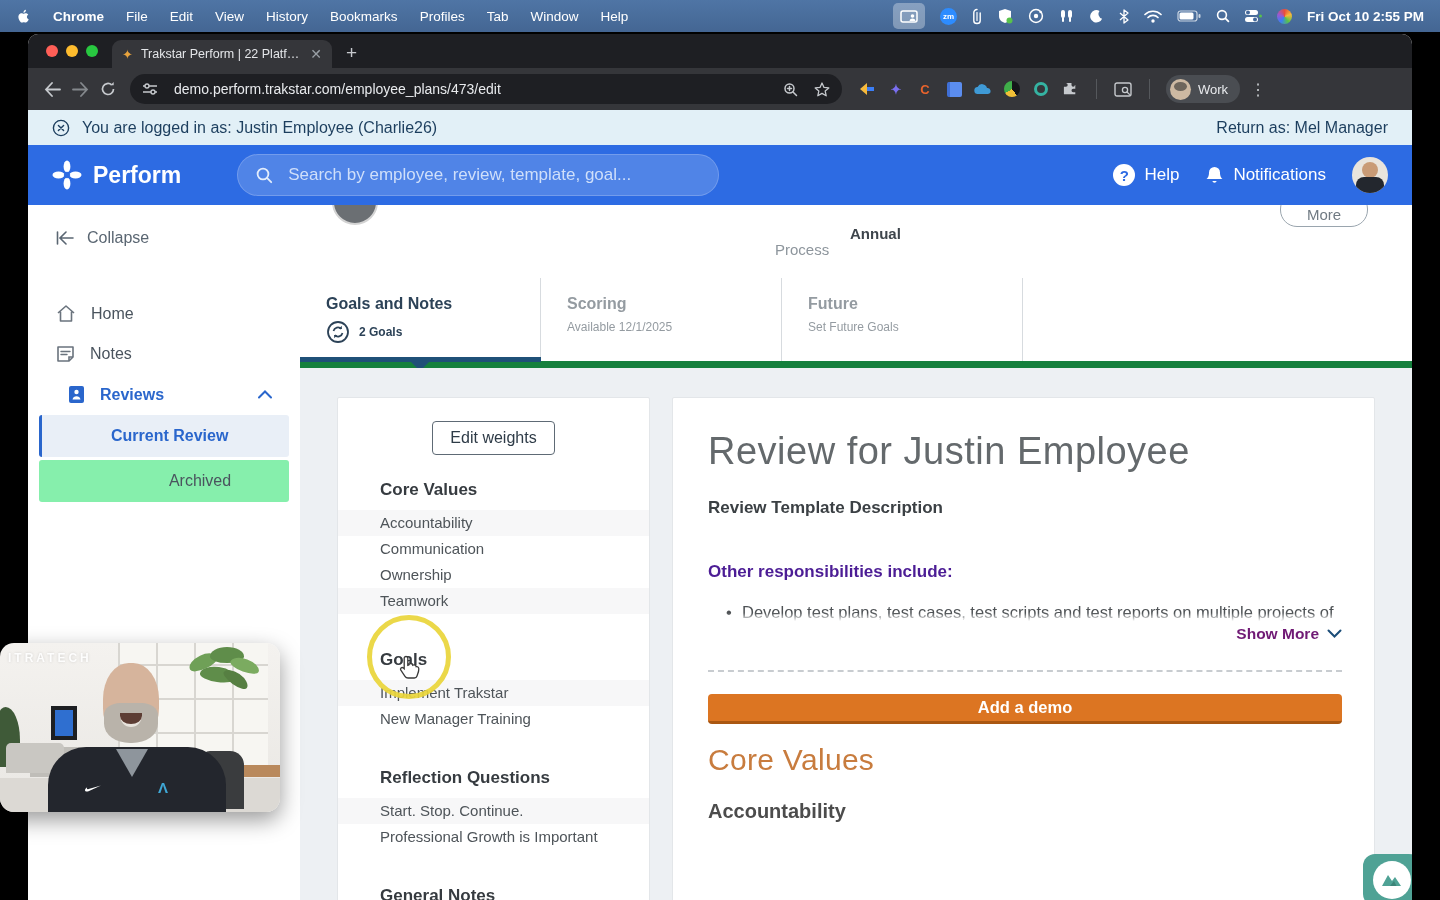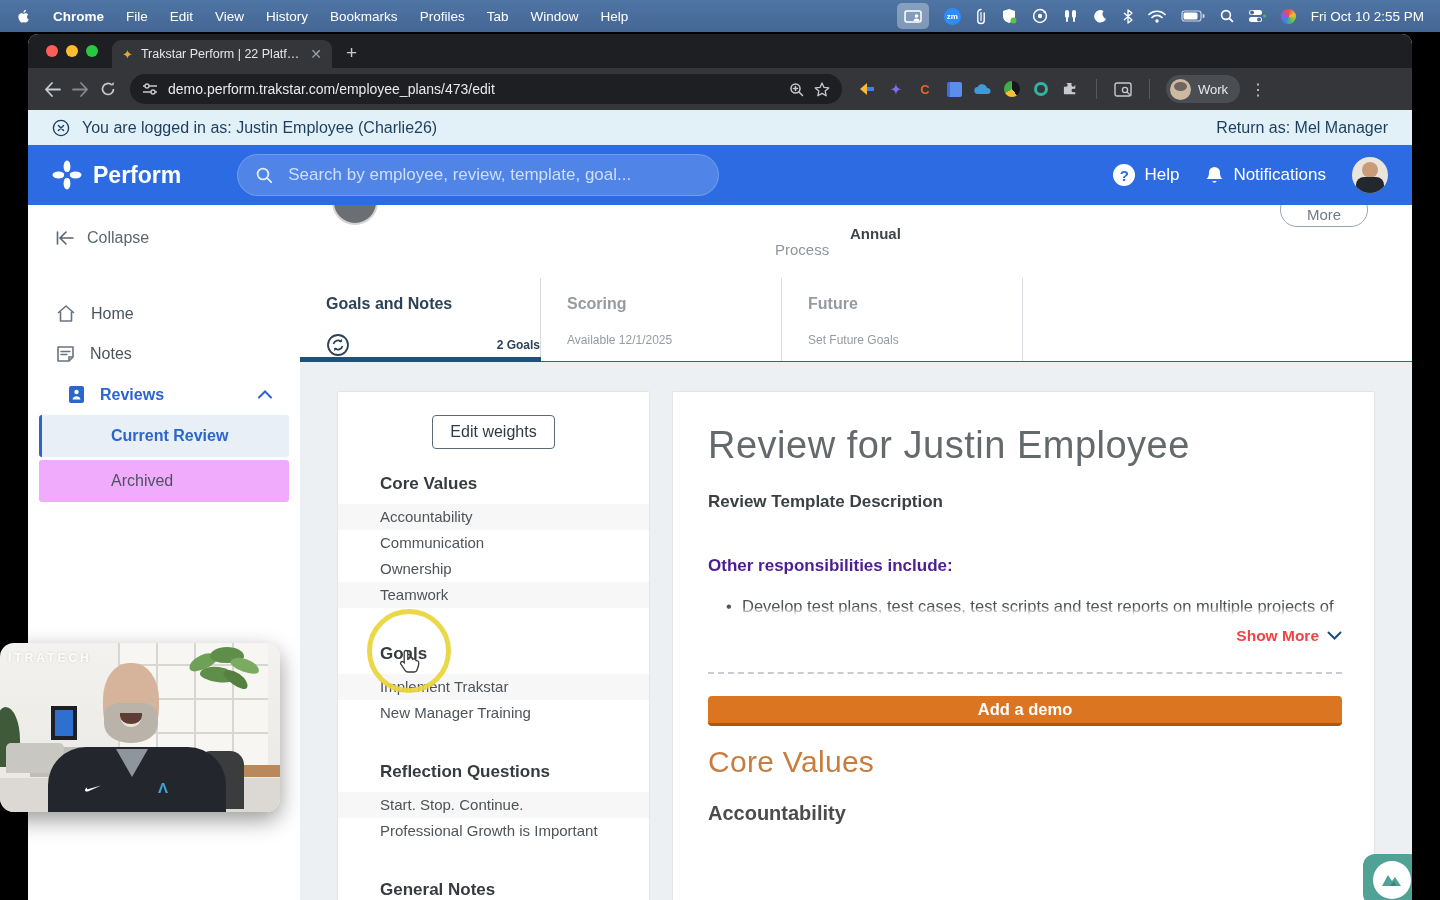--- a/index.html
+++ b/index.html
@@ -14,21 +14,21 @@
   .mb-left{display:flex;align-items:center;gap:22px;}
   .mb-item{cursor:default;white-space:nowrap;}
   .mb-item.bold{font-weight:700;}
   .mb-right{margin-left:auto;display:flex;align-items:center;gap:15px;}
   .mb-ic{display:flex;align-items:center;justify-content:center;height:22px;}
   .mb-pill{background:rgba(255,255,255,.32);border-radius:5px;padding:2px 7px;}
   .zm-badge{width:17px;height:17px;border-radius:50%;background:#2d8cff;color:#fff;
     font-size:8px;font-weight:700;display:flex;align-items:center;justify-content:center;}
   .color-dot{width:15px;height:15px;border-radius:50%;
     background:conic-gradient(#e84d3d,#f6b93b,#58c24b,#3b7ef6,#9b59d0,#e84d3d);}
-  .mb-clock{font-weight:400;white-space:nowrap;}
+  .mb-clock{font-weight:700;white-space:nowrap;}
 
   
   .window{position:absolute;left:28px;top:34px;width:1384px;height:866px;
     border-radius:10px 10px 0 0;overflow:hidden;background:#fff;
     display:flex;flex-direction:column;}
   .tabstrip{height:34px;background:#1e1f23;display:flex;align-items:flex-end;
     padding-left:18px;flex:none;}
   .lights{display:flex;gap:8px;align-self:center;margin-right:14px;}
   .light{width:12px;height:12px;border-radius:50%;}
   .light.r{background:#ff5f57}.light.y{background:#febc2e}.light.g{background:#28c840}
@@ -36,21 +36,21 @@
     display:flex;align-items:center;padding:0 10px;gap:8px;color:#e4e6e9;font-size:12.5px;}
   .btab-title{white-space:nowrap;overflow:hidden;text-overflow:ellipsis;flex:1;}
   .btab-close{color:#9aa0a6;font-size:14px;line-height:1;}
   .newtab{color:#c6c9cd;font-size:19px;margin:0 0 4px 14px;}
   .star4{color:#e8a33d;font-size:13px;}
 
   .toolbar{height:42px;background:#35363a;display:flex;align-items:center;
     padding:0 10px;flex:none;}
   .nav-ic{width:28px;height:28px;display:flex;align-items:center;justify-content:center;}
   .urlpill{width:712px;height:30px;background:#1e1f23;border-radius:16px;margin-left:8px;
-    display:flex;align-items:center;padding:0 12px;box-sizing:border-box;gap:10px;
+    display:flex;align-items:center;padding:0 12px;box-sizing:border-box;gap:16px;
     color:#e8eaed;font-size:14px;}
   .url-text{flex:1;white-space:nowrap;overflow:hidden;}
   .ext-row{display:flex;align-items:center;gap:11px;margin-left:16px;}
   .ext{width:18px;height:18px;display:flex;align-items:center;justify-content:center;
     font-size:13px;font-weight:700;}
   .ext-c{color:#e8632c;}
   .ext-doc{width:12px;height:15px;background:#5b8def;border-radius:2px;border-left:3px solid #3f6fd6;}
   .ext-pie{width:16px;height:16px;border-radius:50%;
     background:conic-gradient(#15151a 0 40%,#f2c037 40% 66%,#3fae49 66% 100%);}
   .ext-ring{width:14px;height:14px;border-radius:50%;border:3px solid #35b3a2;box-sizing:border-box;}
@@ -94,40 +94,40 @@
   .side-item{display:flex;align-items:center;gap:15px;padding:11px 28px;
     color:#4a545e;font-size:16px;}
   .side-item .sic{color:#6a737d;}
   .side-item.active{color:#2a66cc;font-weight:600;padding-left:40px;}
   .side-item.active .sic{color:#2a66cc;}
   .side-item .chev{margin-left:auto;}
   .subitem{margin:0 11px;border-radius:3px;padding:12px 0 12px 72px;
     font-size:16px;color:#4a545e;}
   .subitem.current{background:#e9eff7;color:#2a66cc;font-weight:600;
     border-left:3px solid #2a66cc;padding-left:69px;}
-  .subitem.archived{background:#f0abfc;margin-top:3px;}
+  .subitem.archived{background:#86efac;margin-top:3px;text-align:center;}
 
   .content{flex:1;display:flex;flex-direction:column;min-width:0;position:relative;}
   .content-top{height:73px;background:#fff;position:relative;overflow:hidden;flex:none;}
   .partial-avatar{position:absolute;left:32px;top:-26px;width:42px;height:42px;
     border-radius:50%;background:#6b6f73;border:2px solid #d3d3d3;}
   .proc-label{position:absolute;left:475px;top:36px;color:#8d959c;font-size:15px;}
   .annual-label{position:absolute;left:550px;top:20px;color:#3e454c;font-weight:600;font-size:15px;}
   .more-btn{position:absolute;left:980px;top:-13px;width:88px;height:35px;
     border:1px solid #9aa5ae;border-radius:17px;background:#fff;color:#707a83;
     font-size:15px;display:flex;align-items:flex-end;justify-content:center;
     padding-bottom:3px;box-sizing:border-box;}
 
-  .tabsrow{height:83px;background:#fff;border-bottom:1px solid #15803d;display:flex;flex:none;position:relative;}
+  .tabsrow{height:83px;background:#fff;border-bottom:7px solid #15803d;display:flex;flex:none;position:relative;}
   .tabcard{width:241px;flex:none;border-right:1px solid #d7dbdf;position:relative;
     padding:17px 0 0 26px;box-sizing:border-box;}
   .tabcard.future{width:241px;}
   .tab-title{font-size:16px;font-weight:700;color:#949ba1;}
   .tabcard.active .tab-title{color:#2c4257;}
-  .tab-sub{margin-top:20px;font-size:12px;color:#949ba1;display:flex;align-items:center;gap:9px;justify-content:space-between;}
+  .tab-sub{margin-top:7px;font-size:12px;color:#949ba1;display:flex;align-items:center;gap:9px;}
   .tabcard.active .tab-sub{color:#2c4257;font-weight:700;}
   .active-underline{position:absolute;left:0;bottom:-1px;width:241px;height:5px;background:#1f5078;}
   .active-tri{position:absolute;left:111px;bottom:-10px;width:0;height:0;
     border-left:9px solid transparent;border-right:9px solid transparent;border-top:9px solid #1f5078;}
 
   .scroll{flex:1;background:#edf0f3;position:relative;min-height:0;}
 
   
   .card{background:#fff;border:1px solid #e3e6e9;border-radius:2px;box-sizing:border-box;}
   .card-left{position:absolute;left:37px;top:29px;width:313px;height:560px;}
@@ -148,21 +148,21 @@
   .rv-title{font-size:38px;font-weight:300;color:#64696c;letter-spacing:.5px;}
   .rv-desc-h{margin-top:25px;font-size:17px;font-weight:700;color:#3b4044;}
   .rv-desc{margin-top:9px;font-size:17px;color:#56595c;line-height:23.5px;max-width:648px;}
   .rv-other-h{margin-top:44px;font-size:17px;font-weight:700;color:#4c1d95;}
   .rv-bullet{margin-top:19px;position:relative;height:21px;overflow:hidden;
     padding-left:34px;font-size:16.5px;color:#4e5255;line-height:22px;}
   .rv-bullet::before{content:"\2022";position:absolute;left:18px;top:0;}
   .rv-bullet::after{content:"";position:absolute;left:0;right:0;bottom:0;height:9px;
     background:linear-gradient(rgba(255,255,255,0),#fff 90%);}
   .show-more{display:flex;justify-content:flex-end;align-items:center;gap:8px;
-    color:#ef4444;font-weight:700;font-size:15.5px;margin-top:11px;}
+    color:#701a75;font-weight:700;font-size:15.5px;margin-top:3px;}
   .dash-div{margin-top:27px;border-top:2px dashed #c8ccd0;}
   .add-goal{margin-top:22px;width:100%;height:30px;background:#dc7522;border:none;
     border-bottom:3px solid #aa5712;border-radius:4px;color:#fff;font-weight:700;
     font-size:16.5px;font-family:"Liberation Sans",sans-serif;}
   .cv-head{margin-top:19px;font-size:30px;font-weight:300;color:#c87c3e;letter-spacing:.3px;}
   .acc-head{margin-top:23px;font-size:20px;font-weight:700;color:#4c4c4c;}
 
   
   .chatwidget{position:absolute;right:-9px;bottom:-6px;width:58px;height:52px;
     background:#4fa295;border-radius:12px;display:flex;align-items:center;justify-content:center;}

